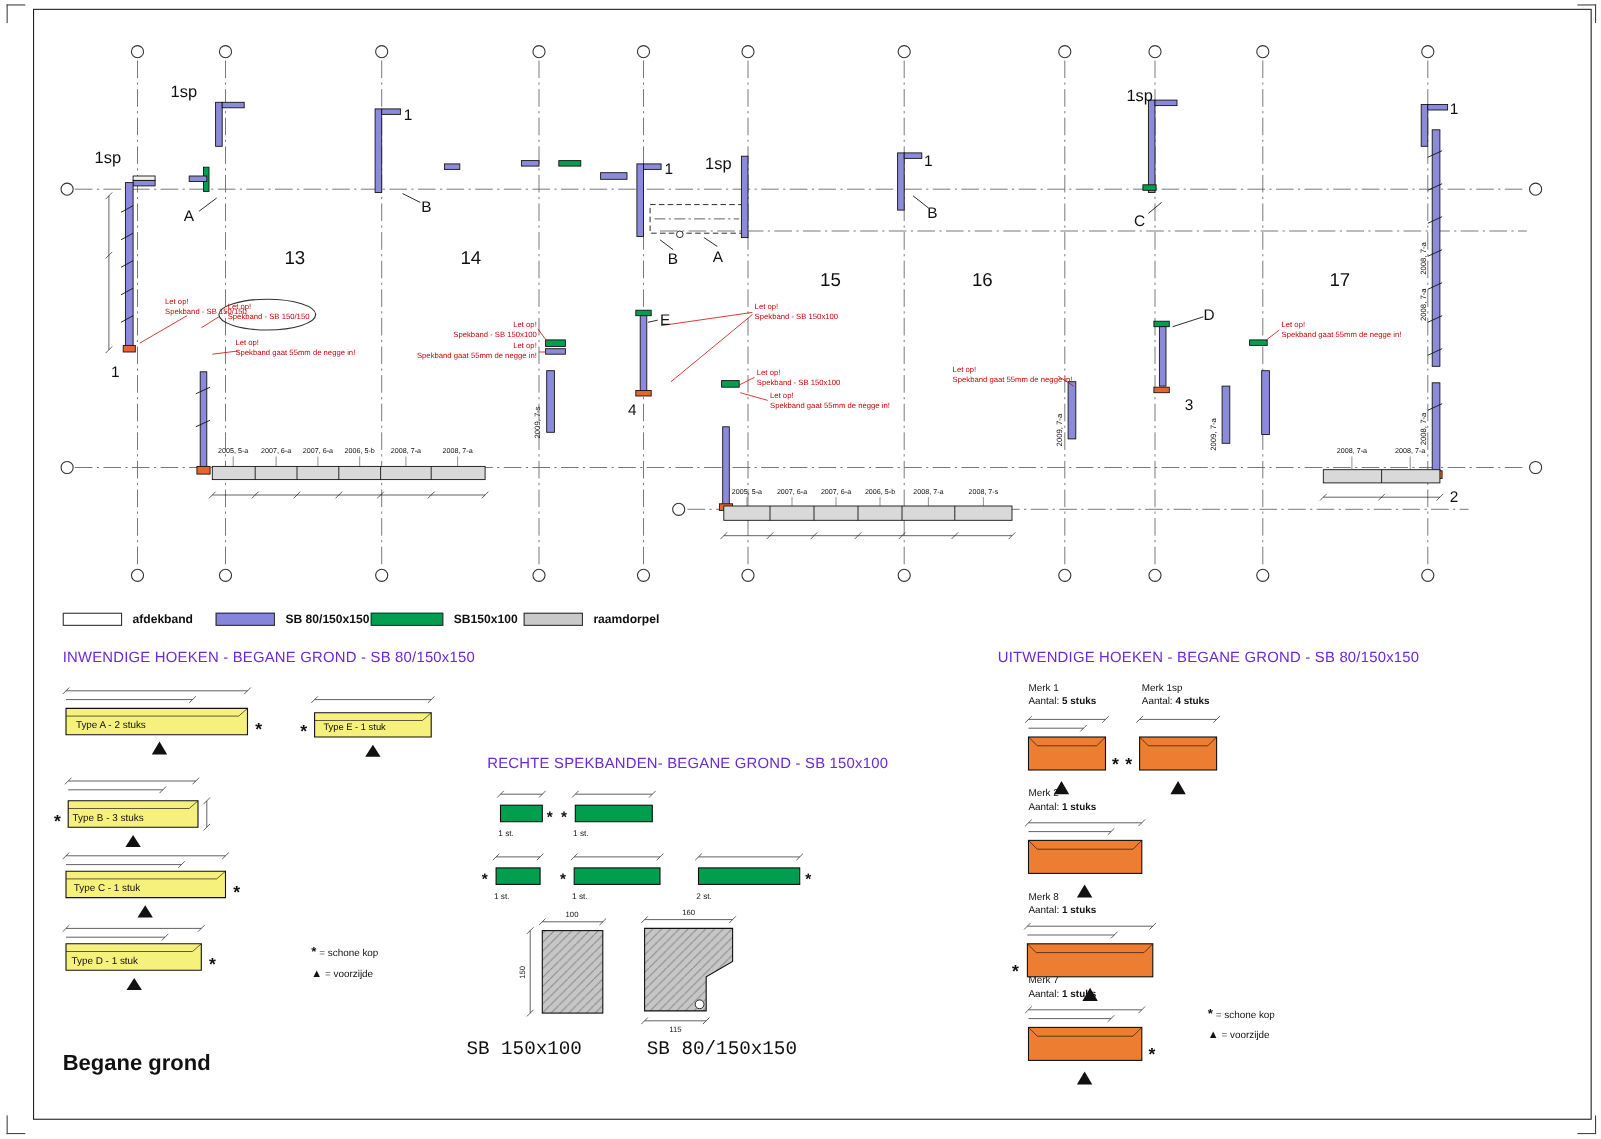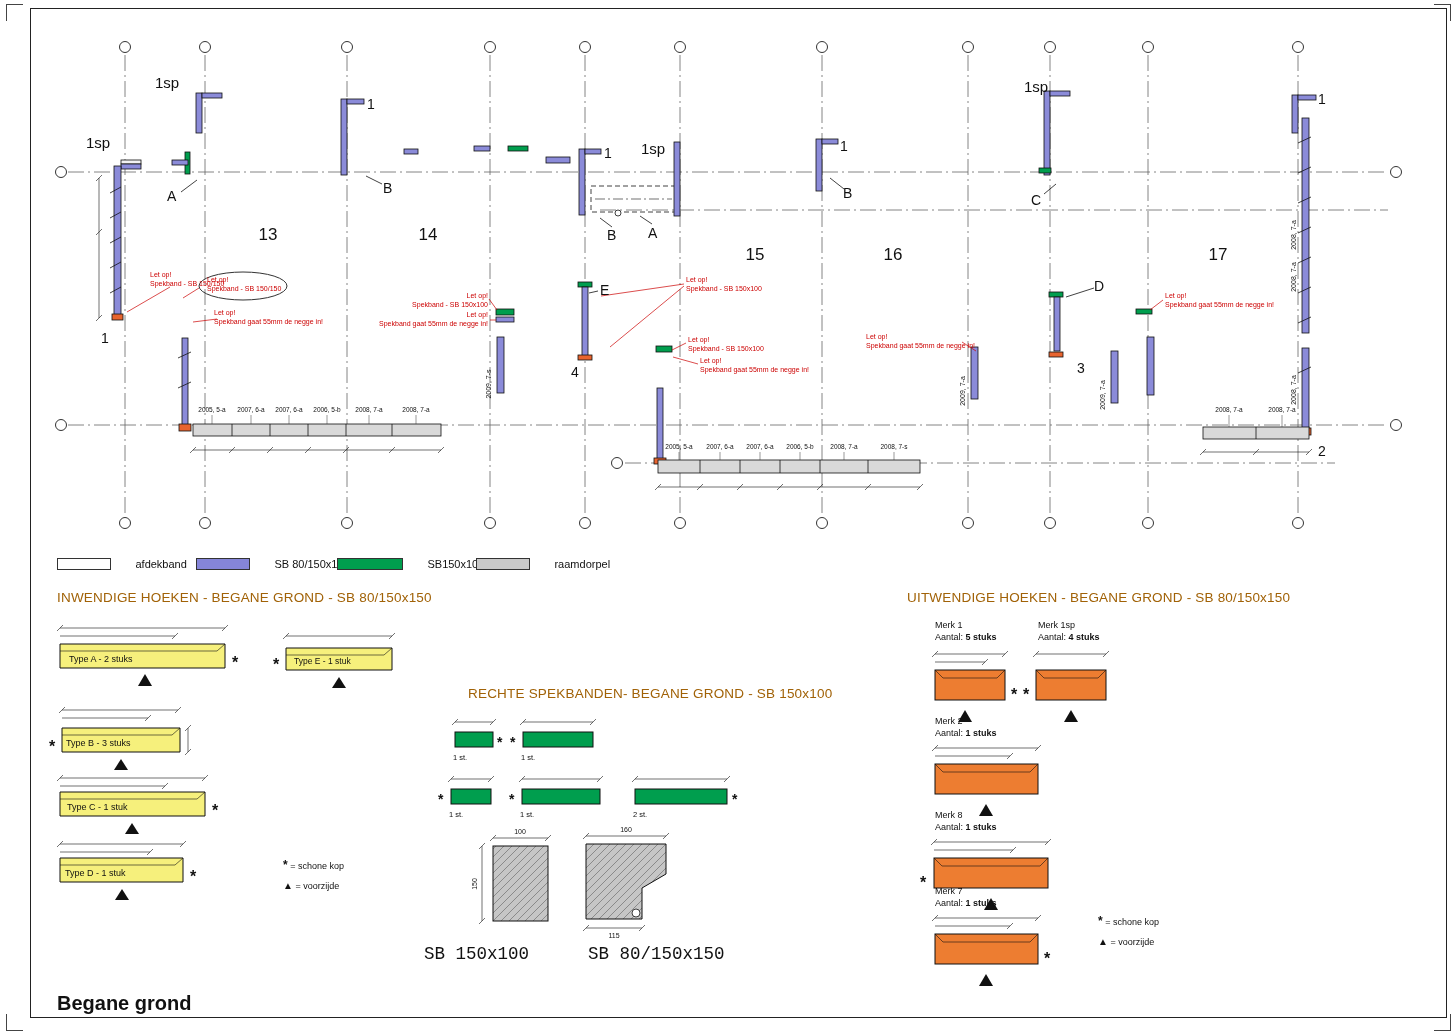--- a/index.html
+++ b/index.html
@@ -7,24 +7,24 @@
   .abs{position:absolute;}
   .frame{position:absolute;left:30px;top:8px;width:1415px;height:1008px;border:1.5px solid #222;}
   .corner{position:absolute;width:16px;height:16px;}
   .c-tl{left:6px;top:4px;border-left:1.5px solid #444;border-top:1.5px solid #444;}
   .c-tr{right:4px;top:4px;border-right:1.5px solid #444;border-top:1.5px solid #444;}
   .c-bl{left:6px;bottom:4px;border-left:1.5px solid #444;border-bottom:1.5px solid #444;}
   .c-br{right:4px;bottom:4px;border-right:1.5px solid #444;border-bottom:1.5px solid #444;}
   svg text{font-family:"Liberation Sans",sans-serif;fill:#111;}
   .ann{position:absolute;color:#C00;font-size:7px;line-height:1.25;white-space:nowrap;}
   .ann.right{text-align:right;}
-  .heading{position:absolute;font-size:13.5px;letter-spacing:.2px;color:#a16207;white-space:nowrap;}
+  .heading{position:absolute;font-size:13.5px;letter-spacing:.2px;color:#6d28d9;white-space:nowrap;}
   .leg-item{position:absolute;height:12px;}
   .leg-sw{display:inline-block;width:52px;height:10px;border:1px solid #333;vertical-align:middle;}
-  .leg-txt{font-size:11px;vertical-align:middle;margin-left:20px;}
+  .leg-txt{font-size:11px;vertical-align:middle;margin-left:5px;font-weight:bold;}
   .sw0{background:#FFFFFF;} .sw1{background:#8585D9;} .sw2{background:#009E4E;} .sw3{background:#C9C9C9;}
   .legend-note{position:absolute;font-size:9px;white-space:nowrap;}
   .legend-note .star{font-weight:bold;font-size:12px;}
   .legend-note .tri{font-size:10px;}
   .merk{position:absolute;font-size:9px;line-height:1.3;white-space:nowrap;}
   .bigname{position:absolute;font-size:17.5px;white-space:nowrap;font-family:Liberation Mono, monospace;}
   .footer-title{position:absolute;font-size:20px;font-weight:bold;}
 </style>
 </head>
 <body>
@@ -461,21 +461,21 @@
 
 <div class="legend-note" style="left:283px;top:858px">
   <span class="star">*</span>
   <span>= schone kop</span>
 </div>
 <div class="legend-note" style="left:283px;top:880px">
   <span class="tri">▲</span>
   <span>= voorzijde</span>
 </div>
 
-<div class="heading" style="left:468px;top:686px">RECHTE SPEKBANDEN- BEGANE GROND - SB 150x100</div>
+<div class="heading" style="left:443px;top:686px">RECHTE SPEKBANDEN- BEGANE GROND - SB 150x100</div>
 
 <svg class="abs" style="left:435px;top:712px" width="320" height="115">
   <g stroke="#333" stroke-width="0.7">
     <line x1="20" y1="10" x2="58" y2="10"></line>
       <line x1="17" y1="13" x2="23" y2="7"></line>
       <line x1="55" y1="13" x2="61" y2="7"></line>
     <line x1="88" y1="10" x2="158" y2="10"></line>
       <line x1="85" y1="13" x2="91" y2="7"></line>
       <line x1="155" y1="13" x2="161" y2="7"></line>
     <line x1="16" y1="67" x2="56" y2="67"></line>
@@ -639,13 +639,13 @@
 
 <div class="legend-note" style="left:1098px;top:914px">
   <span class="star">*</span>
   <span>= schone kop</span>
 </div>
 <div class="legend-note" style="left:1098px;top:936px">
   <span class="tri">▲</span>
   <span>= voorzijde</span>
 </div>
 
-<div class="footer-title" style="left:57px;top:992px">Begane grond</div>
+<div class="footer-title" style="left:57px;top:956px">Begane grond</div>
 
 </body></html>

